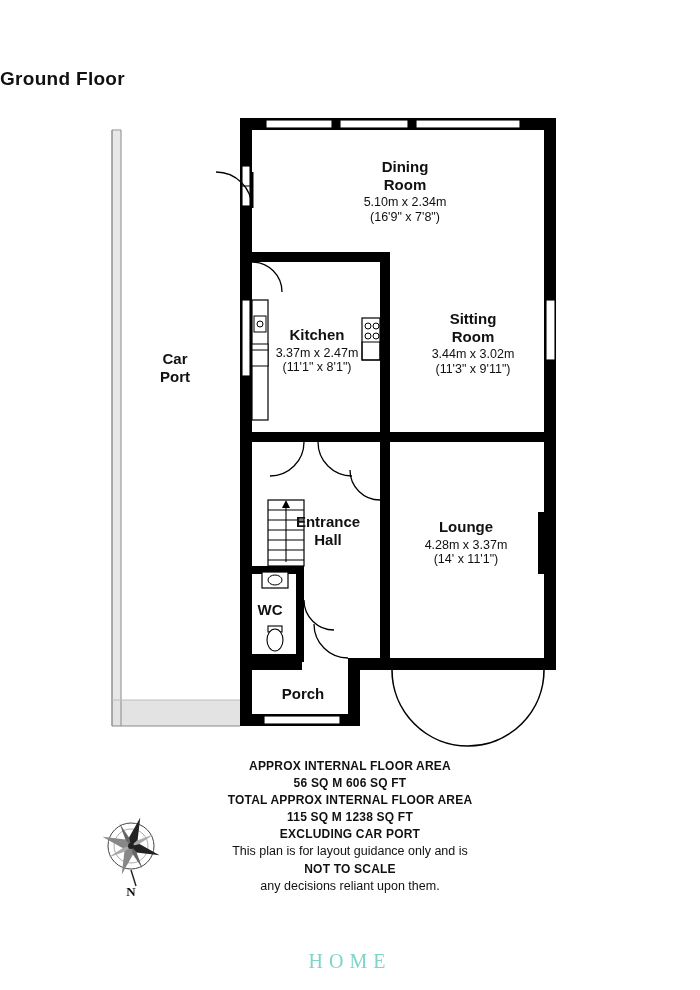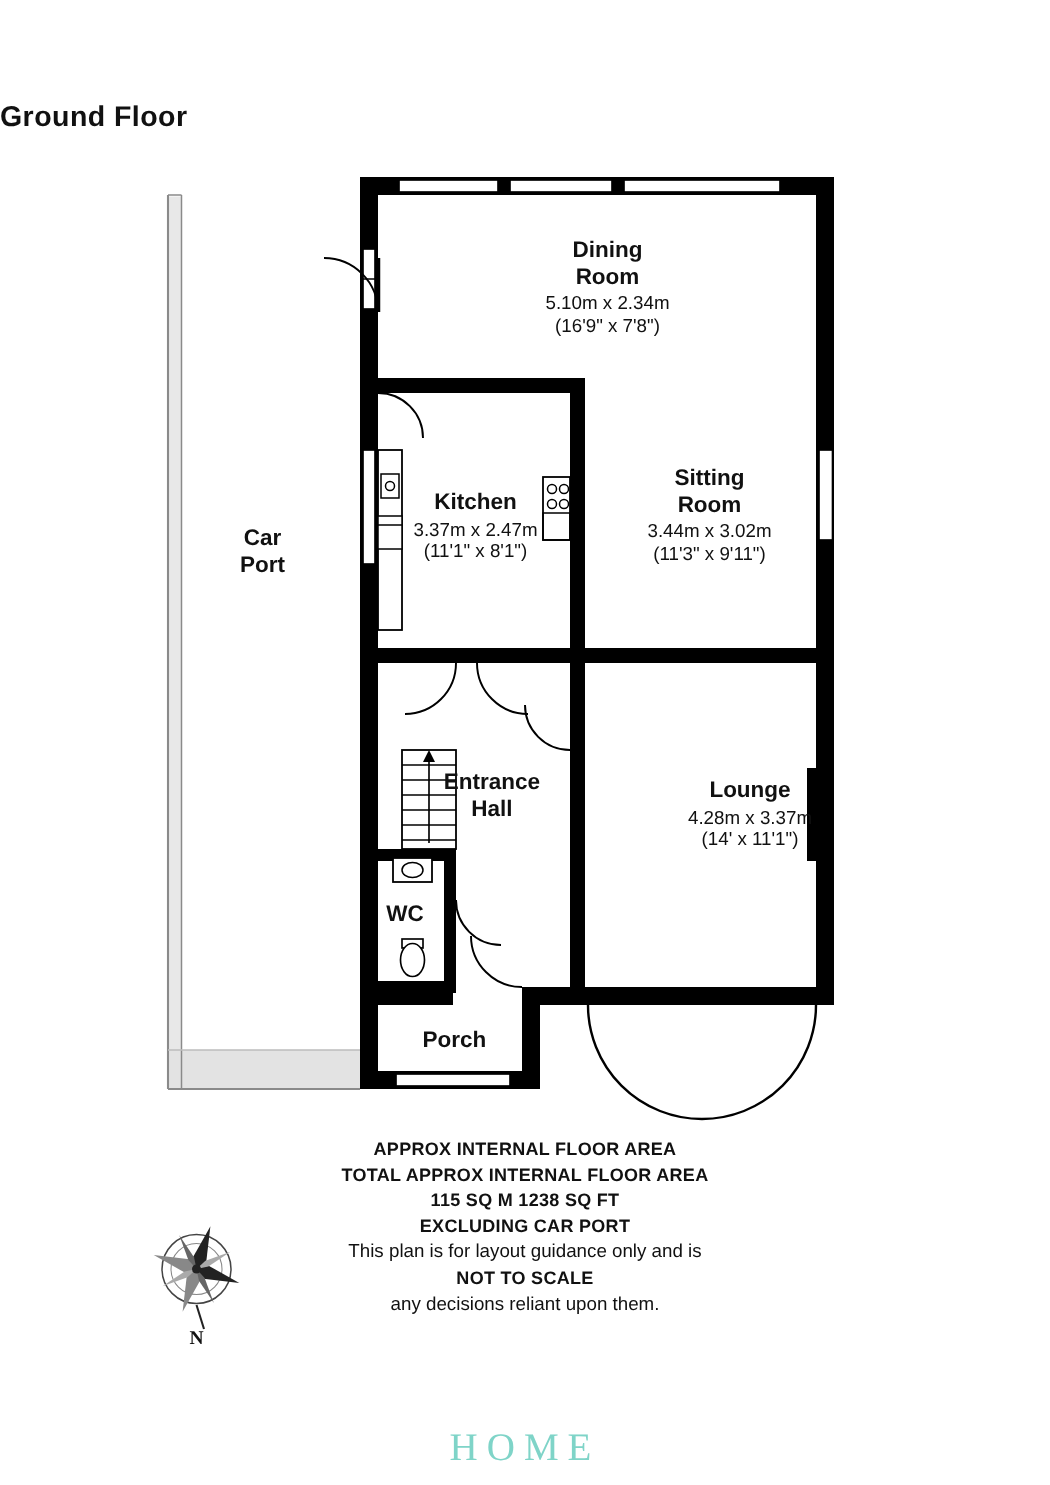--- a/index.html
+++ b/index.html
@@ -75,21 +75,21 @@
     font-size: 12.5px;
     display: block;
     line-height: 1.42;
   }
   .brand {
     position: absolute;
     left: 0;
     top: 950px;
     width: 700px;
     text-align: center;
-    font-size: 26px;
+    font-size: 20px;
     letter-spacing: 6px;
     color: #7fd4c8;
     font-family: "Liberation Serif", serif;
   }
   .compass {
     position: absolute;
     left: 88px;
     top: 806px;
     width: 86px;
     height: 102px;
@@ -265,21 +265,21 @@
   <span class="dmi">(11'1" x 8'1")</span>
 </div>
 
 <div class="roomlabel" style="left:398px; top:310px; width:150px;">
   <span class="nm">Sitting</span>
   <span class="nm">Room</span>
   <span class="dm">3.44m x 3.02m</span>
   <span class="dmi">(11'3" x 9'11")</span>
 </div>
 
-<div class="roomlabel" style="left:391px; top:518px; width:150px;padding-left:34px;">
+<div class="roomlabel" style="left:391px; top:518px; width:150px;">
   <span class="nm">Lounge</span>
   <span class="dm">4.28m x 3.37m</span>
   <span class="dmi">(14' x 11'1")</span>
 </div>
 
 <div class="plain" style="left:125px; top:350px; width:100px;">
   <span>Car</span><br>
   <span>Port</span>
 </div>
 
@@ -314,20 +314,21 @@
       </g>
       <circle cx="0" cy="0" r="3" fill="#222222"></circle>
     </g>
     <line x1="43" y1="64" x2="48" y2="80" stroke="#222222" stroke-width="1.4"></line>
   </svg>
   <div class="nlbl">N</div>
 </div>
 
 <div class="footer">
   <span class="b">APPROX INTERNAL FLOOR AREA</span>
+  <span class="b">56 SQ M 606 SQ FT</span>
   <span class="b">TOTAL APPROX INTERNAL FLOOR AREA</span>
   <span class="b">115 SQ M 1238 SQ FT</span>
   <span class="b">EXCLUDING CAR PORT</span>
   <span class="n">This plan is for layout guidance only and is</span>
   <span class="b">NOT TO SCALE</span>
   <span class="n">any decisions reliant upon them.</span>
 </div>
 
 <div class="brand">HOME</div>
 

